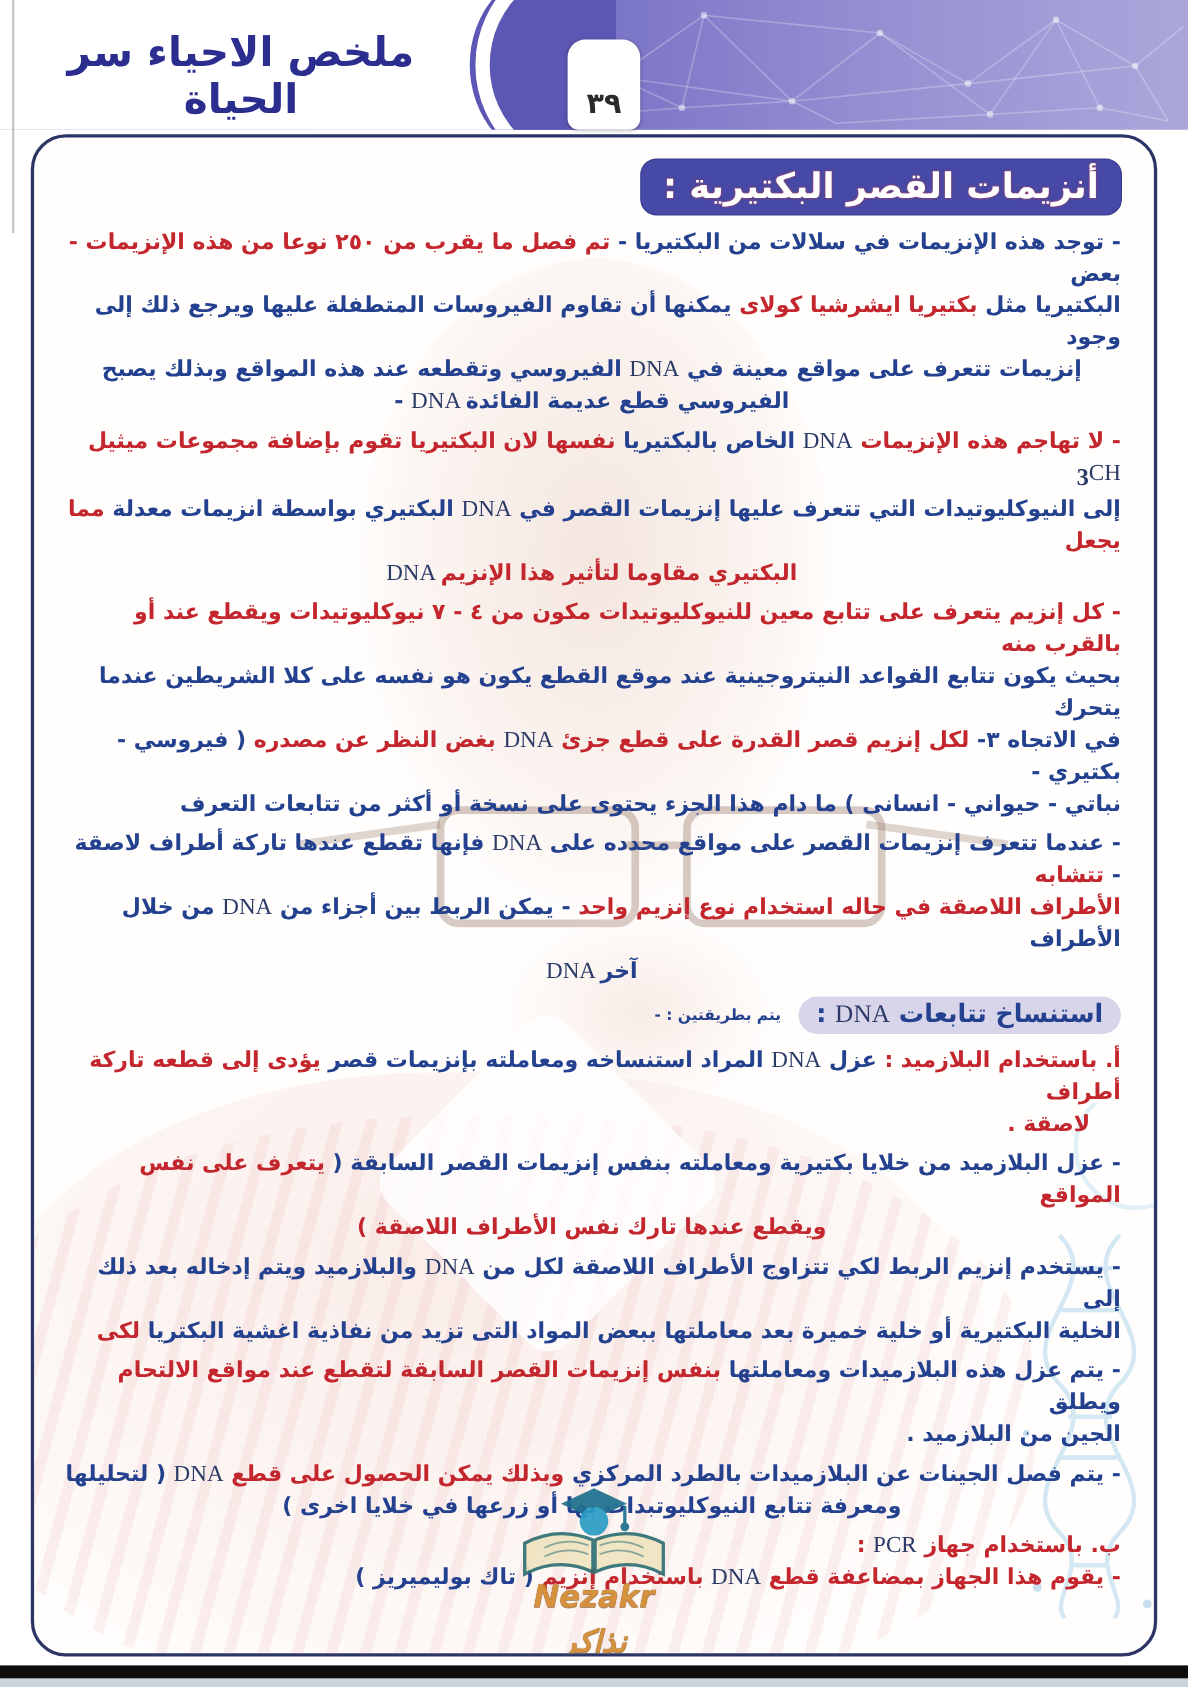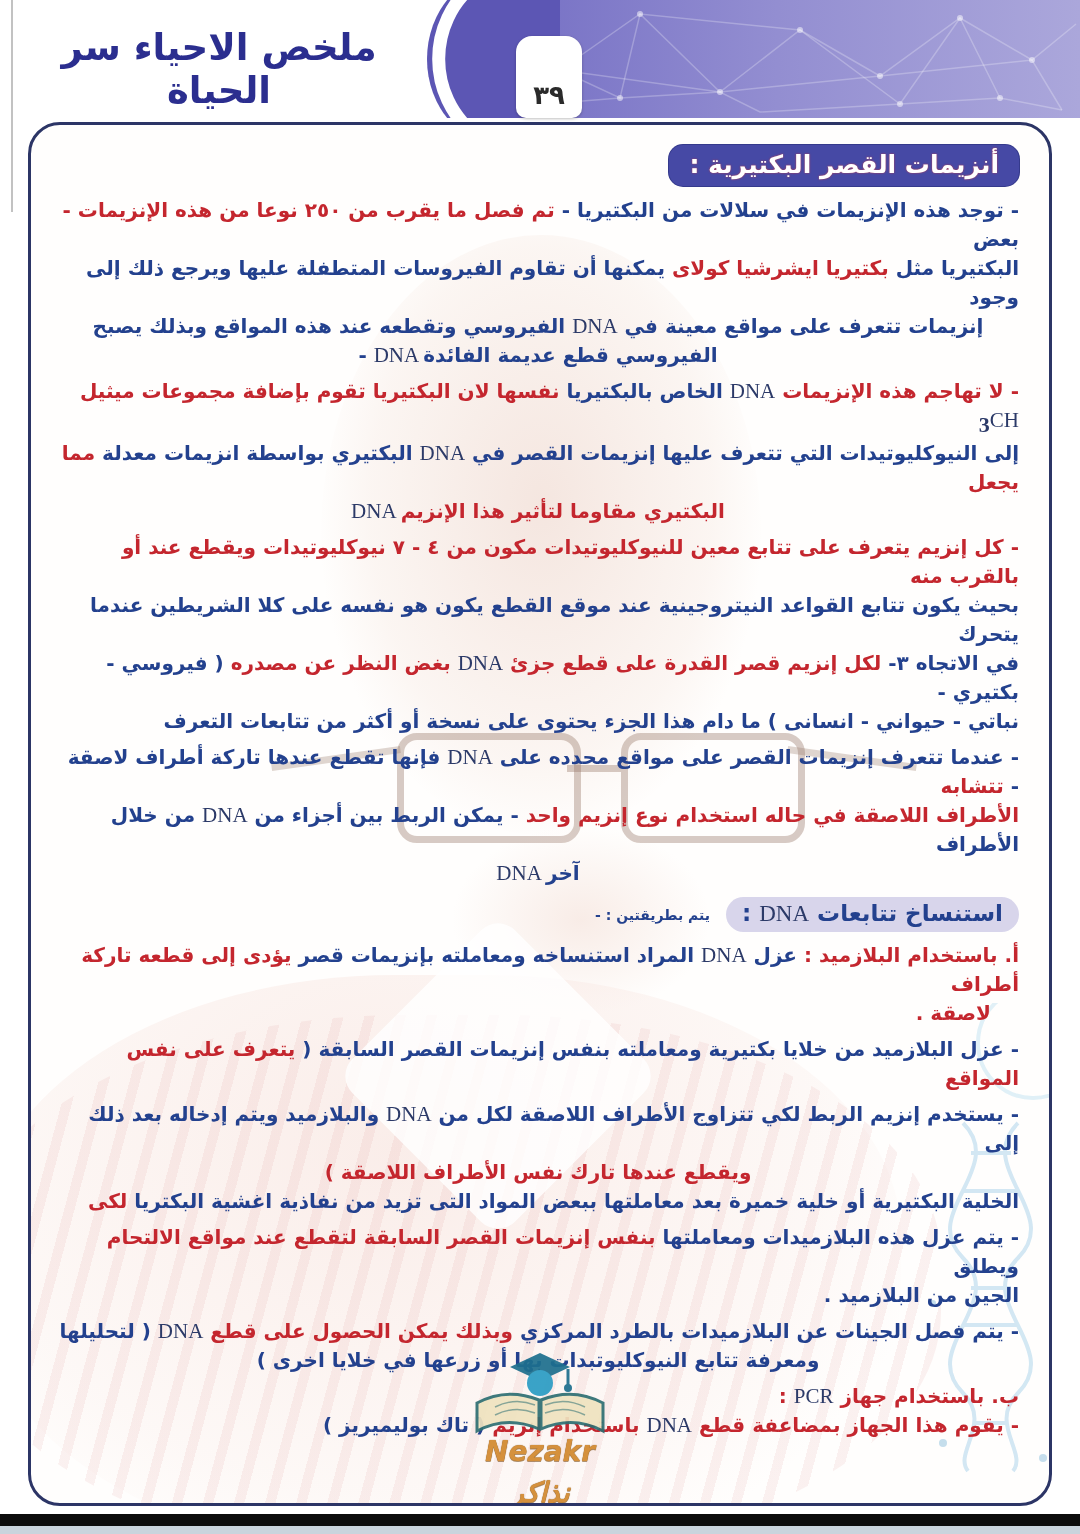--- a/index.html
+++ b/index.html
@@ -36,21 +36,21 @@
      background:radial-gradient(ellipse,rgba(240,214,203,.45),rgba(240,214,203,0) 70%);}
   .wm-shirt{left:-50px;top:850px;width:920px;height:580px;border-radius:45%;
      background:radial-gradient(ellipse at 45% 30%,rgba(247,226,220,.6),rgba(250,238,234,.35) 60%,rgba(250,238,234,0) 78%);}
   .wm-stripes{left:-70px;top:890px;width:980px;height:540px;border-radius:45%;opacity:.7;
      background:repeating-linear-gradient(105deg,rgba(220,148,148,.18) 0 10px,rgba(255,255,255,0) 10px 30px);}
   .wm-collar{left:352px;top:836px;width:230px;height:230px;background:rgba(255,255,255,.8);
      transform:rotate(45deg);border-radius:24px;}
   .deco-dna{position:absolute;right:-14px;bottom:30px;z-index:0;opacity:.85;pointer-events:none;}
   
   .chip-wrap{text-align:right;margin:2px 0 10px;}
-  .chip{display:inline-block;background:#4649a5;color:#fff;font-weight:bold;font-size:25px;
+  .chip{display:inline-block;background:#4649a5;color:#fff;font-weight:bold;font-size:32px;
         padding:5px 20px 7px;border-radius:14px;
         text-shadow:0 0 2px rgba(220,60,60,.9);box-shadow:0 0 0 1px #353a8c;}
   .line{direction:rtl;font-weight:bold;font-size:20px;line-height:29px;margin:0;}
   .a-r{text-align:right;} .a-c{text-align:center;}
   .ltr{direction:ltr;}
   .gap{margin-top:7px;}
   .c-blue{color:#23418e;margin-top:28px;} .c-red{color:#c4262e;}
   .c-latin{font-family:"Liberation Serif","DejaVu Serif",serif;font-weight:normal;
            color:#2c3a68;font-size:21px;}
   .c-sub{font-family:"Liberation Serif","DejaVu Serif",serif;font-weight:bold;color:#2c3a68;
@@ -158,22 +158,22 @@
         <div class="line a-r gap"><span class="c-blue">- عندما تتعرف إنزيمات القصر على مواقع محدده على </span><span class="c-latin" dir="ltr">DNA</span><span class="c-blue"> فإنها تقطع عندها تاركة أطراف لاصقة - </span><span class="c-red">تتشابه</span></div>
         <div class="line a-r"><span class="c-red">الأطراف اللاصقة في حاله استخدام نوع إنزيم واحد </span><span class="c-blue">- يمكن الربط بين أجزاء من </span><span class="c-latin" dir="ltr">DNA</span><span class="c-blue"> من خلال الأطراف</span></div>
         <div class="line a-c ltr"><span class="c-latin" dir="ltr">DNA </span><span class="c-blue">آخر</span></div>
         <div class="band">
           <div class="band-pill"><span class="c-blue">استنساخ تتابعات </span><span class="c-latin" dir="ltr">DNA</span><span class="c-blue"> :</span></div>
           <div class="band-rest"><span class="c-blue">يتم بطريقتين : -</span></div>
         </div>
         <div class="line a-r"><span class="c-red">أ. باستخدام البلازميد : </span><span class="c-blue">عزل </span><span class="c-latin" dir="ltr">DNA</span><span class="c-blue"> المراد استنساخه ومعاملته بإنزيمات قصر </span><span class="c-red">يؤدى إلى قطعه تاركة أطراف</span></div>
         <div class="line a-r" style="margin-left: 0px; padding-left: 0px; margin-right: 28px; text-align: right;"><span class="c-red">لاصقة .</span></div>
         <div class="line a-r gap"><span class="c-blue">- عزل البلازميد من خلايا بكتيرية ومعاملته بنفس إنزيمات القصر السابقة ( </span><span class="c-red">يتعرف على نفس المواقع</span></div>
+        <div class="line a-c"><span class="c-red">ويقطع عندها تارك نفس الأطراف اللاصقة )</span></div>
         <div class="line a-r gap"><span class="c-blue">- يستخدم إنزيم الربط لكي تتزاوج الأطراف اللاصقة لكل من </span><span class="c-latin" dir="ltr">DNA</span><span class="c-blue"> والبلازميد ويتم إدخاله بعد ذلك إلى</span></div>
-        <div class="line a-c"><span class="c-red">ويقطع عندها تارك نفس الأطراف اللاصقة )</span></div>
         <div class="line a-r"><span class="c-blue">الخلية البكتيرية أو خلية خميرة بعد معاملتها ببعض المواد التى تزيد من نفاذية اغشية البكتريا </span><span class="c-red">لكى</span></div>
         <div class="line a-r gap"><span class="c-blue">- يتم عزل هذه البلازميدات ومعاملتها </span><span class="c-red">بنفس إنزيمات القصر السابقة لتقطع عند مواقع الالتحام </span><span class="c-blue">ويطلق</span></div>
         <div class="line a-r"><span class="c-blue">الجين من البلازميد .</span></div>
         <div class="line a-r gap"><span class="c-blue">- يتم فصل الجينات عن البلازميدات بالطرد المركزي </span><span class="c-red">وبذلك يمكن الحصول على قطع </span><span class="c-latin" dir="ltr">DNA</span><span class="c-blue"> ( لتحليلها</span></div>
         <div class="line a-c"><span class="c-blue">ومعرفة تتابع النيوكليوتبدات بها أو زرعها في خلايا اخرى )</span></div>
         <div class="line a-r gap"><span class="c-red">ب. باستخدام جهاز </span><span class="c-latin" dir="ltr">PCR</span><span class="c-red"> :</span></div>
         <div class="line a-r"><span class="c-red">- يقوم هذا الجهاز بمضاعفة قطع </span><span class="c-latin" dir="ltr">DNA</span><span class="c-red"> باستخدام إنزيم </span><span class="c-blue">( تاك بوليميريز )</span></div>
       </div>
 
     <div id="logo">

